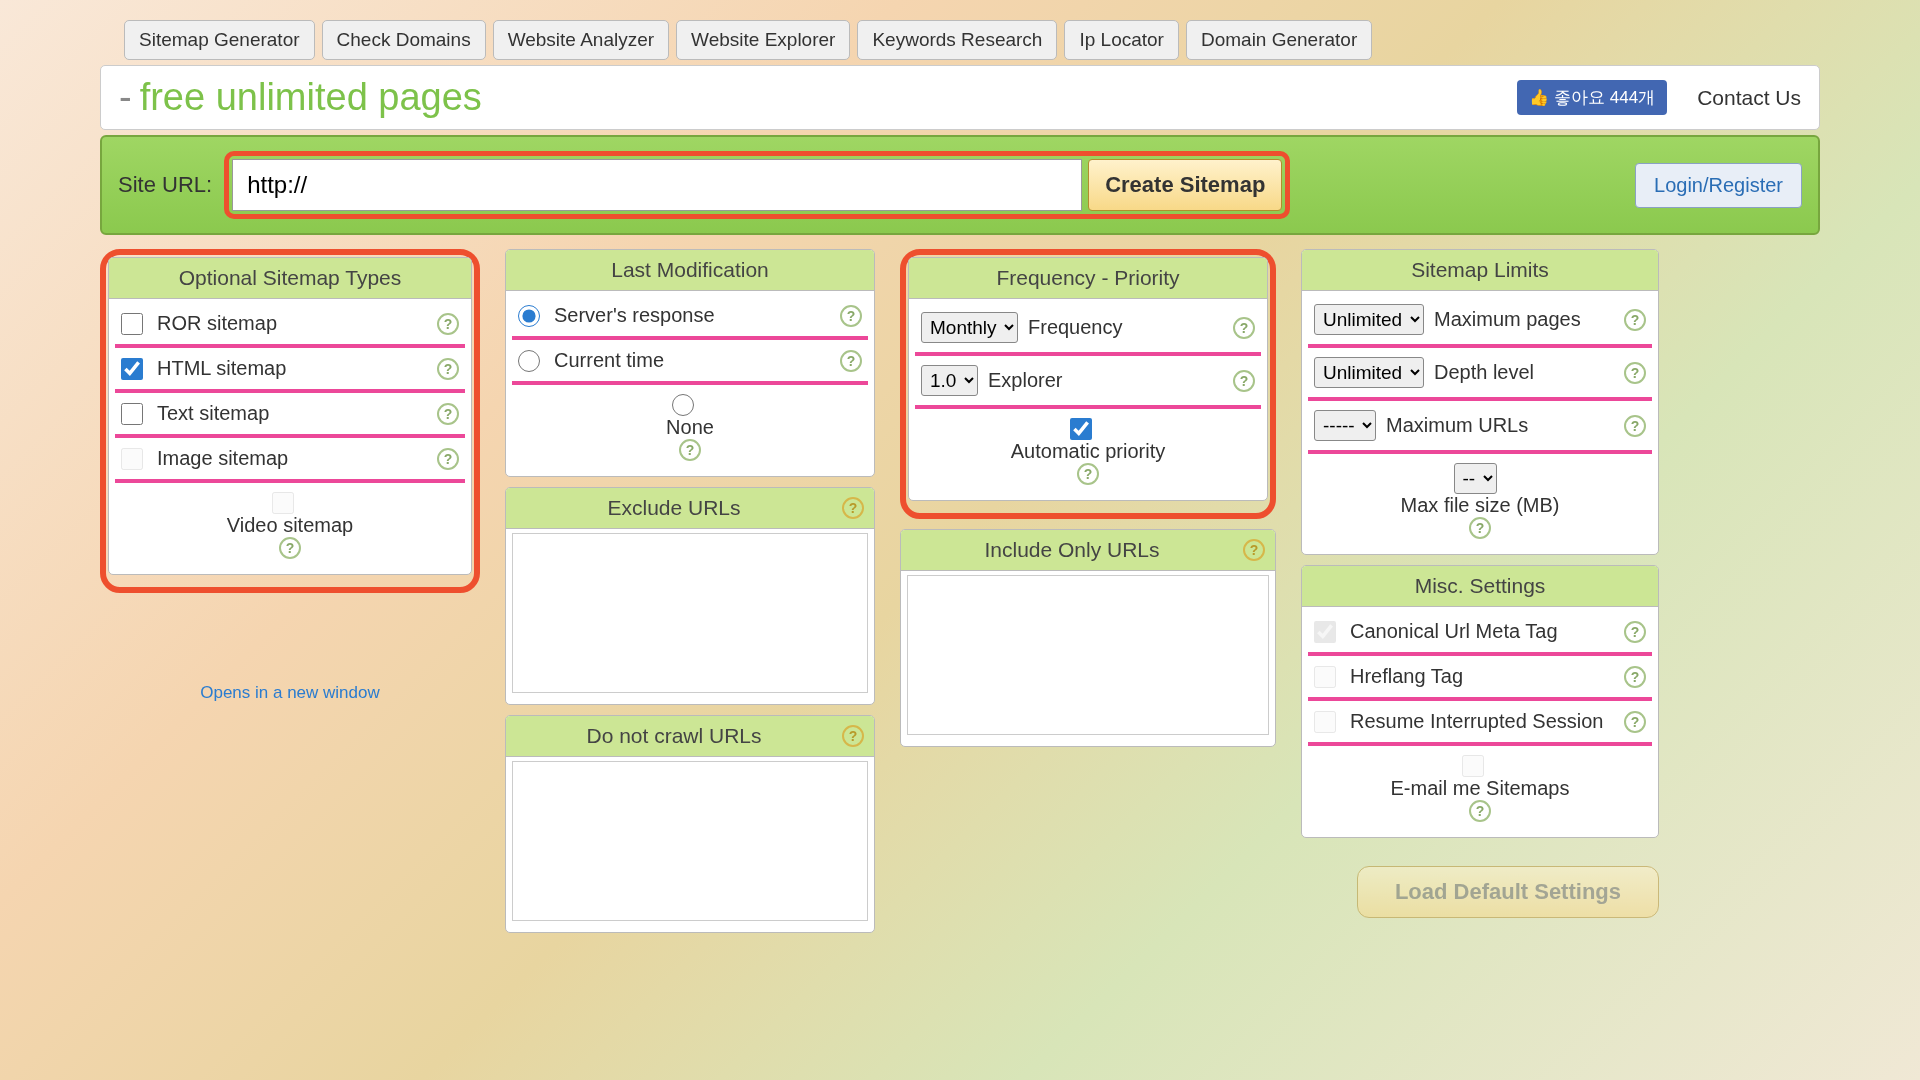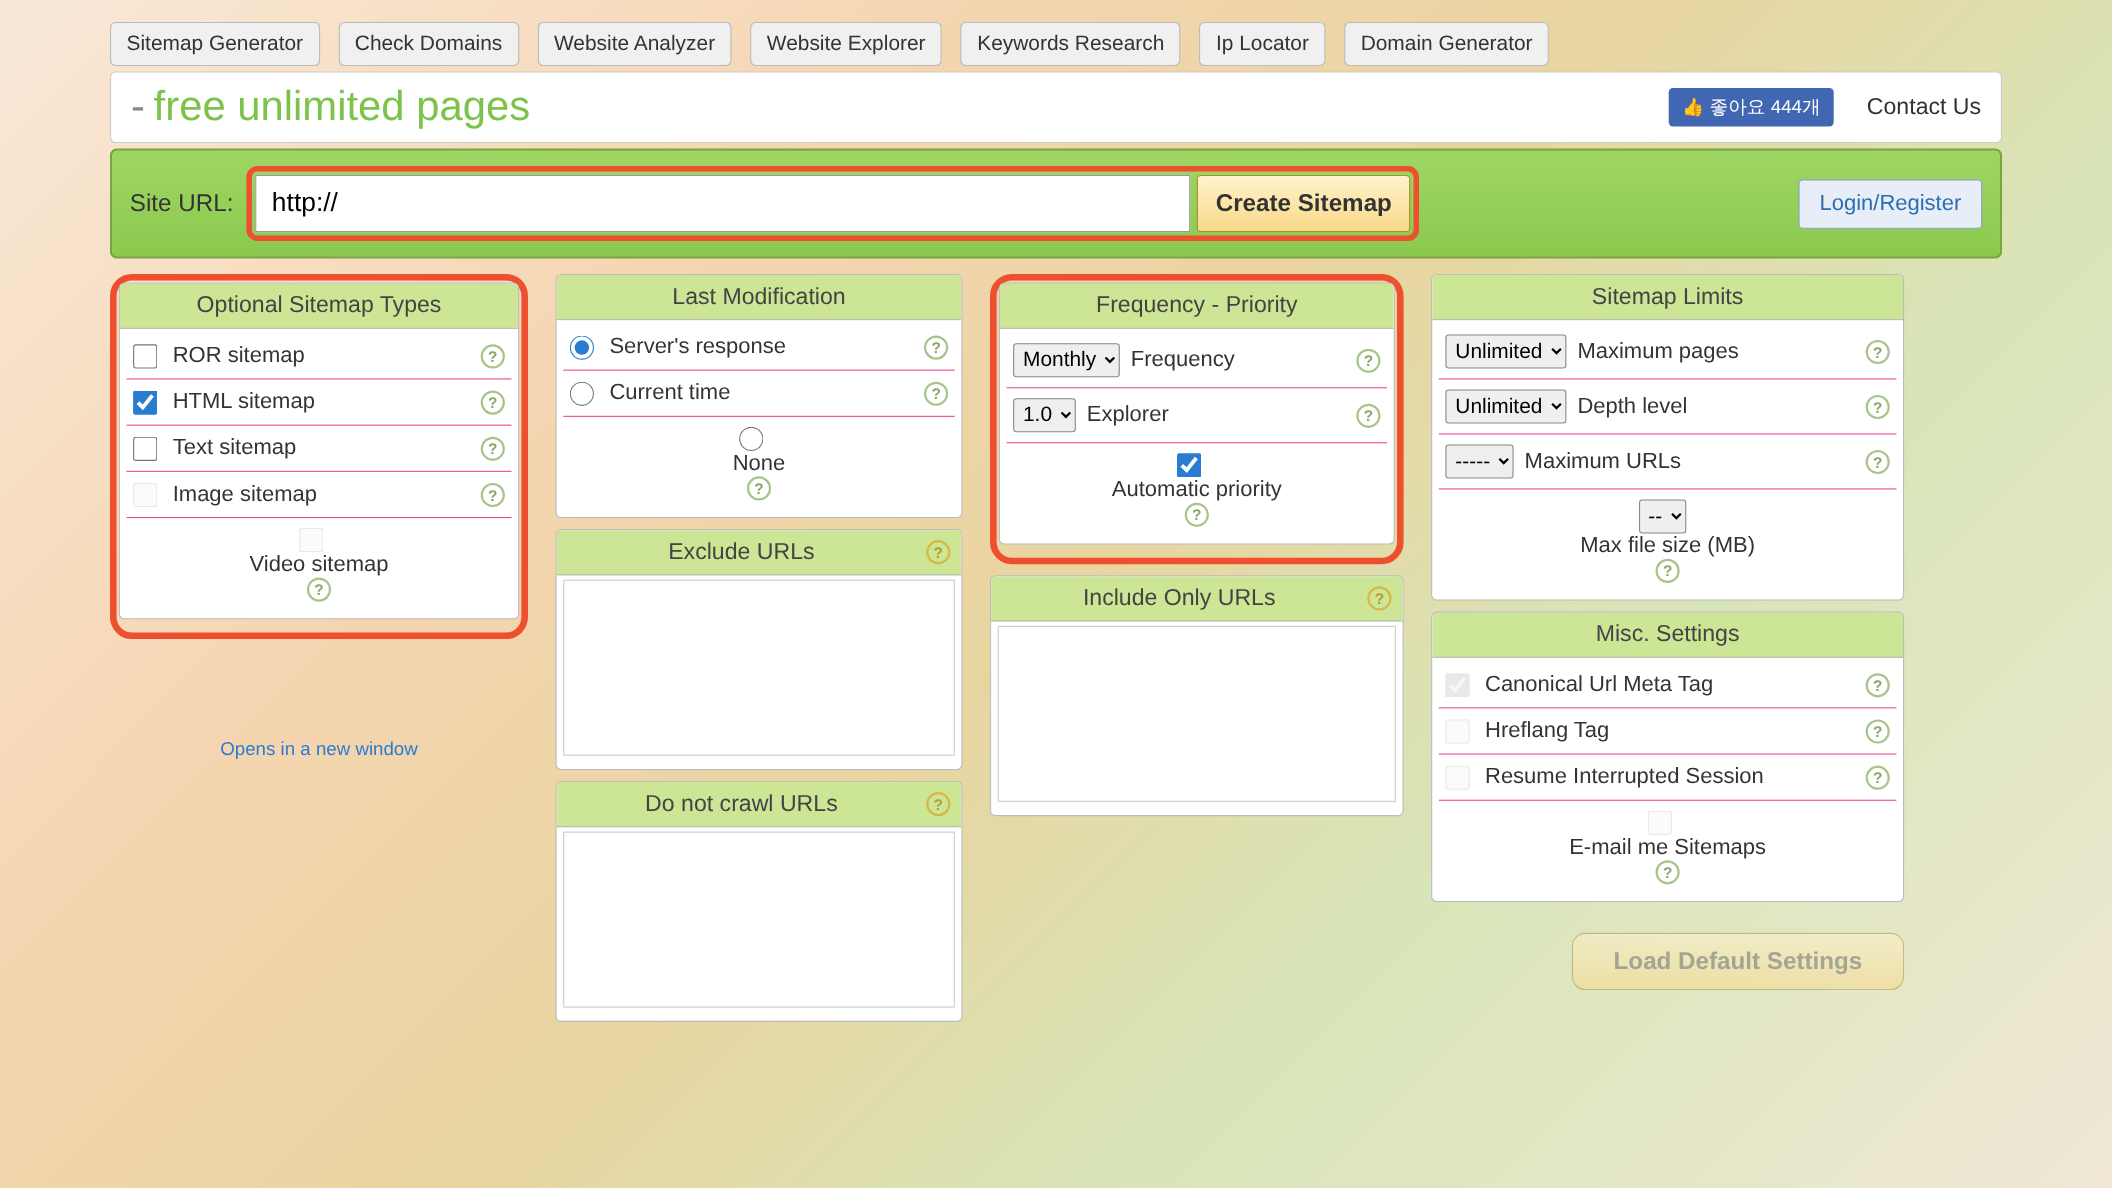--- a/index.html
+++ b/index.html
@@ -6,22 +6,23 @@
 body {
   font-family: Arial, sans-serif;
   background: linear-gradient(135deg, #f9e8d8 0%, #f5d5b0 30%, #e8d5a0 50%, #d8e5b8 70%, #f0e8d5 100%);
   min-height: 1080px;
   width: 1920px;
   padding: 20px 100px;
   font-size: 20px;
 }
 .nav-tabs {
   display: flex;
-  gap: 17px;
+  gap: 7px;
   margin-bottom: 5px;
+  margin-left: 24px;
 }
 .nav-tab {
   background: #f0f0f0;
   border: 1px solid #bbb;
   border-radius: 5px;
   padding: 8px 14px;
   font-size: 19px;
   color: #333;
   cursor: pointer;
 }
@@ -120,21 +121,21 @@
   padding: 8px 4px;
   border-bottom: 1px solid #bbb;
   position: relative;
 }
 .panel-header.with-help { padding-right: 36px; }
 .panel-body { padding: 4px 6px 6px 6px; }
 .option-row {
   display: flex;
   align-items: center;
   padding: 9px 6px;
-  border-bottom: 1px solid #ec4899;
+  border-bottom: 4px solid #ec4899;
 }
 .option-row:last-child { border-bottom: none; flex-direction: column; }
 .option-row input[type="checkbox"], .option-row input[type="radio"] {
   width: 22px; height: 22px; margin-right: 14px; accent-color: #2a7cd0;
   cursor: pointer;
 }
 .option-row select {
   font-size: 19px;
   padding: 3px 4px;
   margin-right: 10px;
@@ -173,21 +174,21 @@
 .open-win-link {
   color: #2a7cd0;
   font-size: 17px;
   text-align: center;
   margin-top: 90px;
   cursor: pointer;
 }
 .col1 { width: 380px; }
 .col2 { width: 370px; }
 .col3 { width: 376px; }
-.col4 { width: 430px; }
+.col4 { width: 358px; }
 .load-defaults {
   background: linear-gradient(#fff2cc, #f8d988);
   border: 1px solid #b28c2e;
   border-radius: 12px;
   font-size: 22px;
   font-weight: bold;
   color: #666;
   padding: 12px 37px;
   float: right;
   margin-top: 18px;

